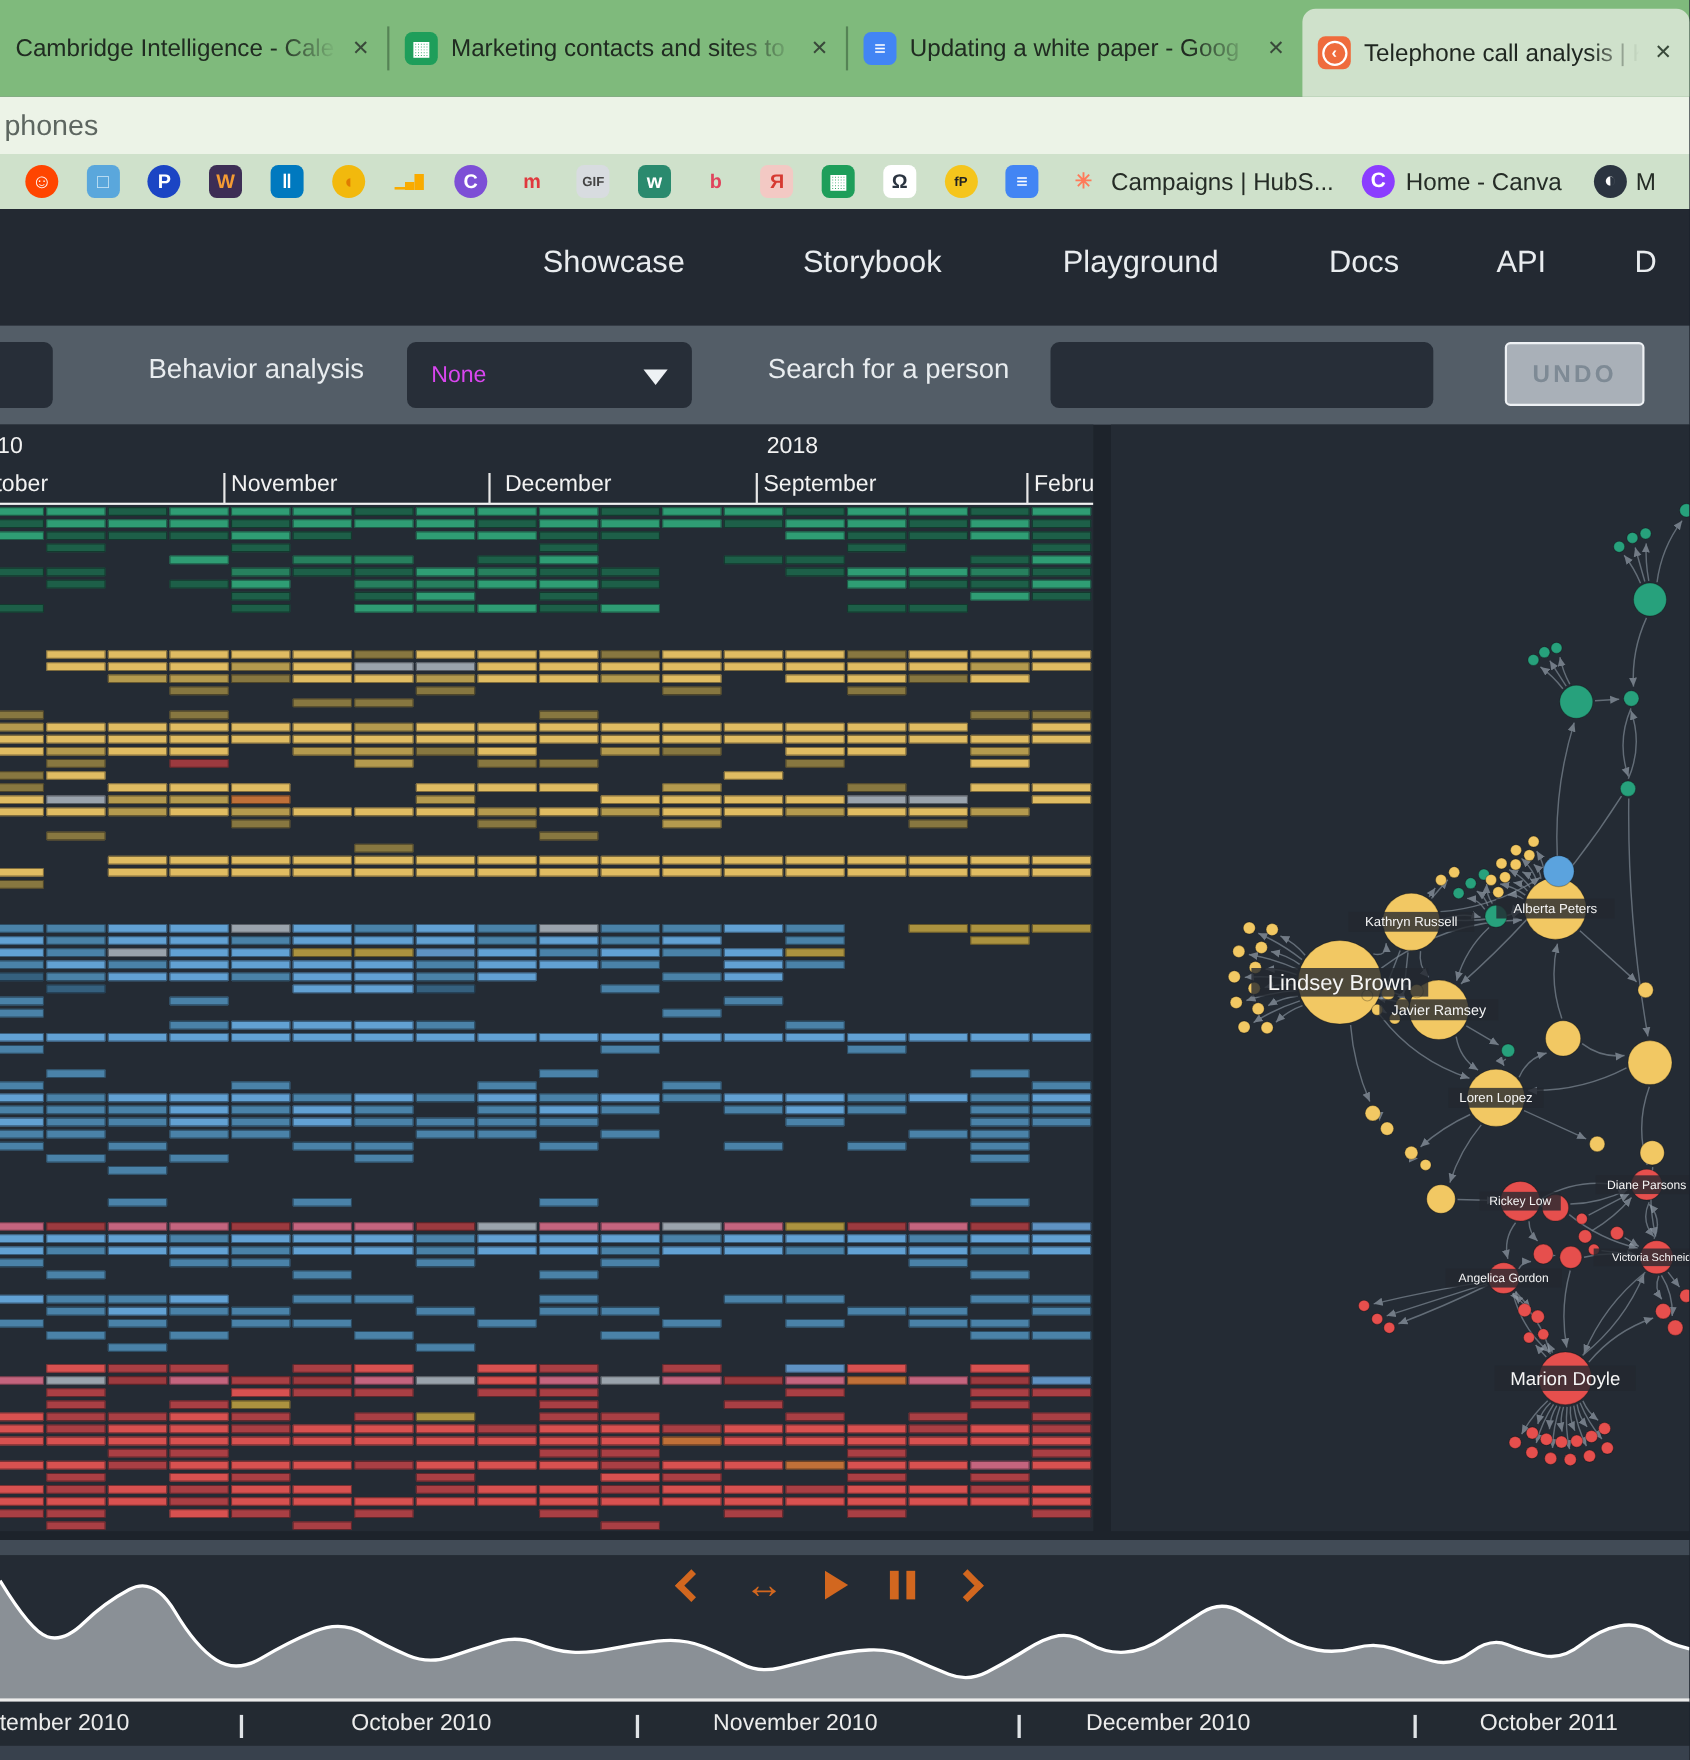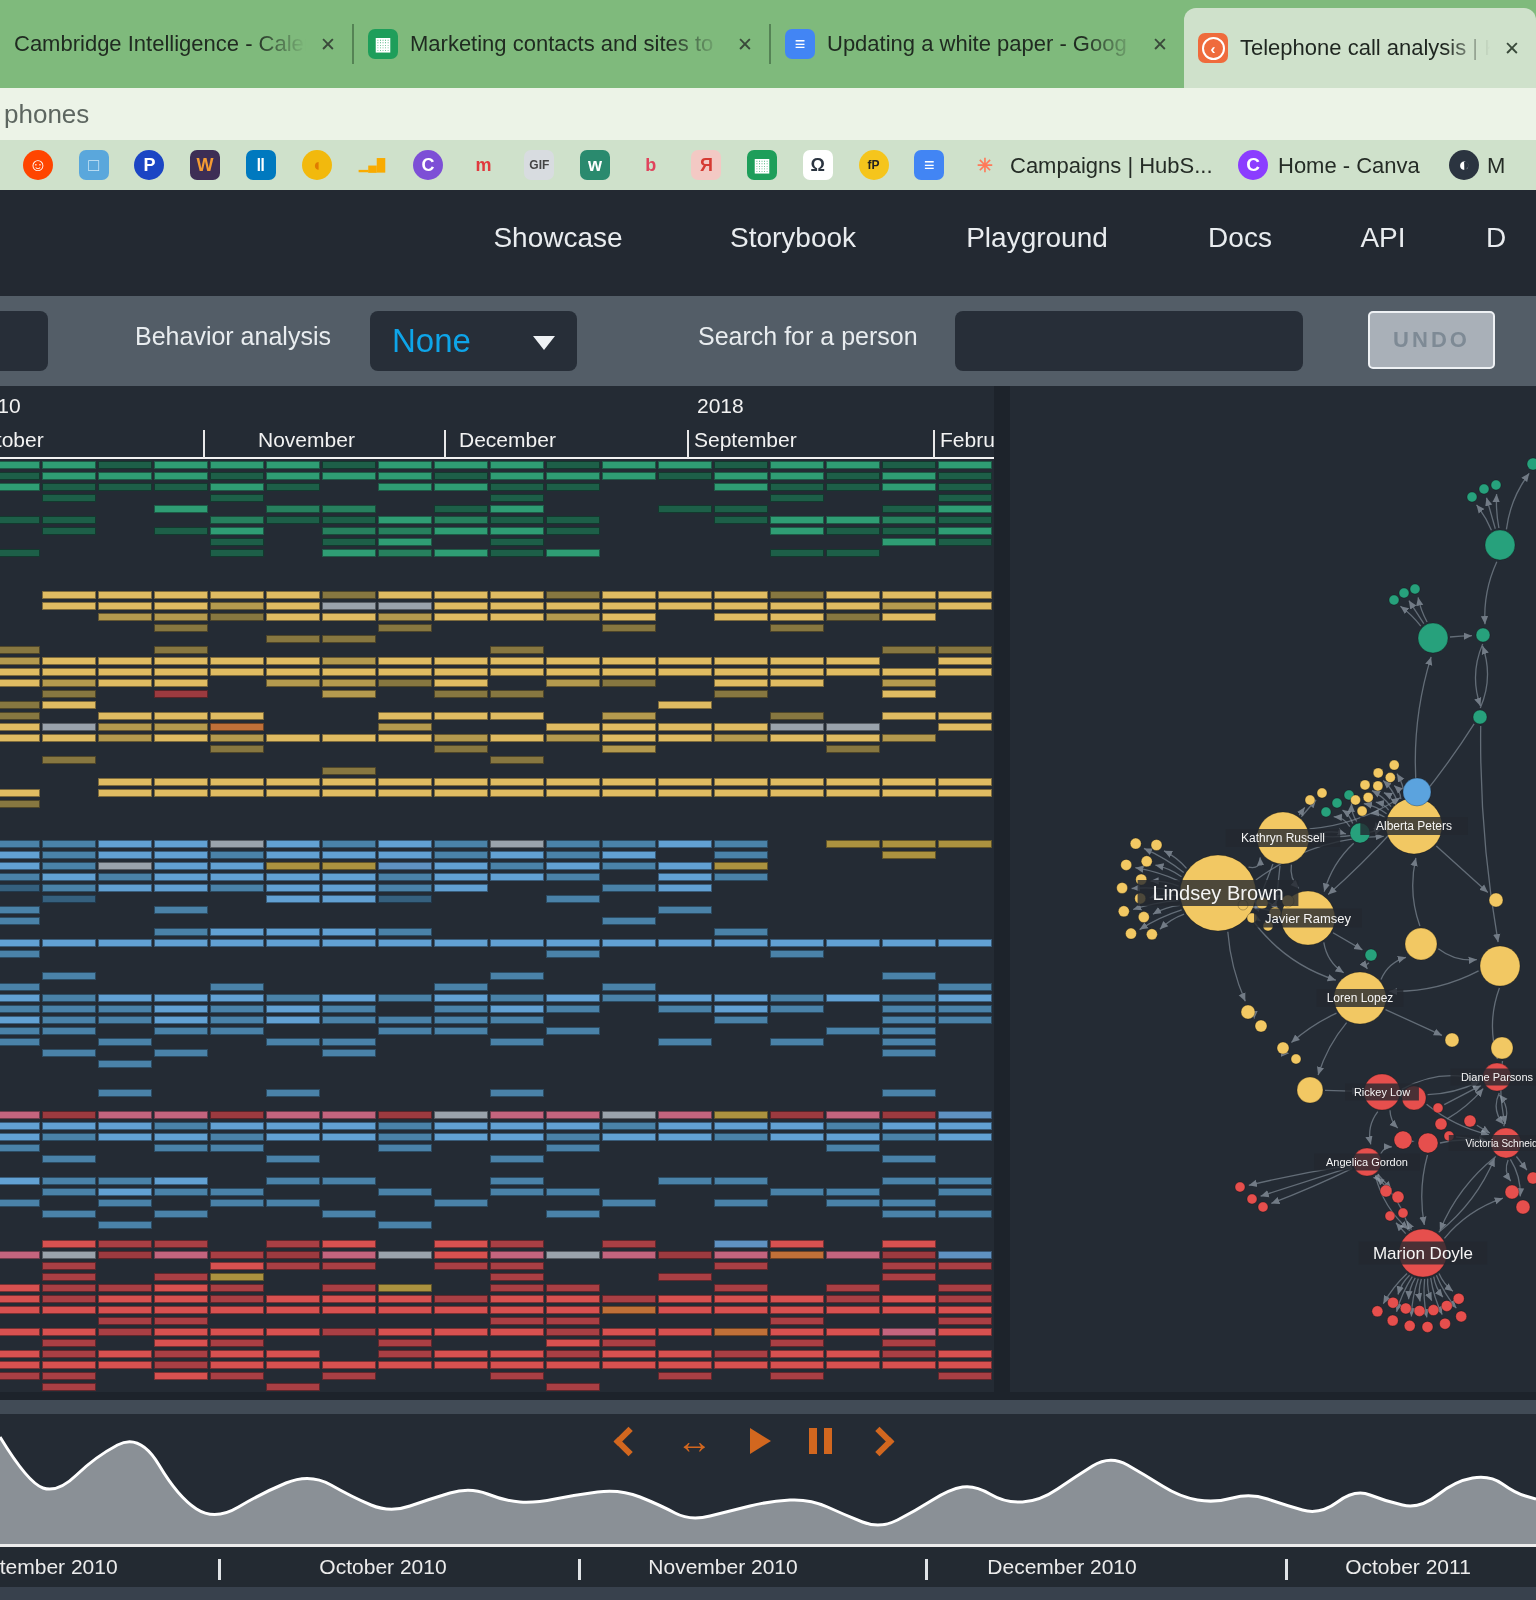--- a/index.html
+++ b/index.html
@@ -23,21 +23,21 @@
   #bm-bar{left:0;top:140px;width:1536px;height:50px;background:#cfe1cb;}
   .bm-icon{position:absolute;top:10px;width:30px;height:30px;border-radius:7px;display:flex;align-items:center;justify-content:center;font-weight:bold;}
   .bm-label{position:absolute;top:13px;font-size:22px;color:#252c26;white-space:nowrap;}
   
   #site-nav{left:0;top:190px;width:1536px;height:106px;background:#232932;}
   .nav-item{position:absolute;top:32px;transform:translateX(-50%);font-size:28px;font-weight:500;color:#e9ecef;white-space:nowrap;}
   
   #toolbar{left:0;top:296px;width:1536px;height:90px;background:#535d67;}
   .tb-label{position:absolute;top:26px;font-size:25px;color:#e8ecef;white-space:nowrap;}
   .tb-box{position:absolute;top:15px;height:60px;background:#272e38;border-radius:8px;box-sizing:border-box;}
-  #tb-select{left:370px;width:207px;color:#0ea5e9;font-size:33px;display:flex;align-items:center;padding:0 22px;}
+  #tb-select{left:370px;width:259px;color:#d946ef;font-size:21px;display:flex;align-items:center;padding:0 22px;}
   #tb-select .tri{position:absolute;right:22px;top:25px;width:0;height:0;border-left:11px solid transparent;border-right:11px solid transparent;border-top:14px solid #eef1f4;}
   #tb-input{left:955px;width:348px;}
   #undo-btn{position:absolute;left:1368px;top:15px;width:127px;height:58px;background:#a9b0b8;border:2.5px solid #eef1f4;border-radius:5px;box-sizing:border-box;
     color:#7e8a95;font-size:22px;font-weight:bold;letter-spacing:3px;display:flex;align-items:center;justify-content:center;}
   #tb-cut{left:-60px;width:108px;}
   
   #tl-panel{left:0;top:386px;width:994px;height:1006px;background:#242b34;overflow:hidden;}
   #net-panel{left:1010px;top:386px;width:526px;height:1006px;background:#242b34;overflow:hidden;}
   .yr{position:absolute;top:8px;font-size:21px;color:#f2f2f2;}
   .mo{position:absolute;top:42px;font-size:21px;color:#f2f2f2;white-space:nowrap;}
@@ -910,21 +910,21 @@
       <div class="bar" style="left: 770px; top: 986px; width: 54px; height: 8px; background: rgb(169, 63, 68);"></div>
       <div class="bar" style="left: 938px; top: 986px; width: 54px; height: 8px; background: rgb(169, 63, 68);"></div>
       <div class="bar" style="left: 42px; top: 997px; width: 54px; height: 8px; background: rgb(169, 63, 68);"></div>
       <div class="bar" style="left: 266px; top: 997px; width: 54px; height: 8px; background: rgb(169, 63, 68);"></div>
       <div class="bar" style="left: 546px; top: 997px; width: 54px; height: 8px; background: rgb(169, 63, 68);"></div>
     </div>
 <div class="yr" style="left: -26px;">2010</div>
     <div class="yr" style="left: 697px;">2018</div>
     <div class="mo" style="left: -31px;">October</div>
     <div class="mo-tick" style="left: 203px;"></div>
-    <div class="mo" style="left: 210px; margin-left: 48px;">November</div>
+    <div class="mo" style="left: 210px;">November</div>
     <div class="mo-tick" style="left: 444px;"></div>
     <div class="mo" style="left: 459px;">December</div>
     <div class="mo-tick" style="left: 687px;"></div>
     <div class="mo" style="left: 694px;">September</div>
     <div class="mo-tick" style="left: 933px;"></div>
     <div class="mo" style="left: 940px;">February</div>
   </div>
 
 <div id="net-panel" class="abs"><svg width="526" height="1006" viewBox="1010 386 526 1006" xmlns="http://www.w3.org/2000/svg">
       <defs>

